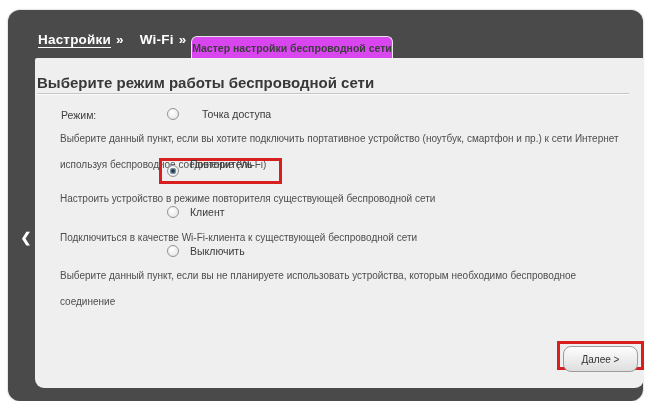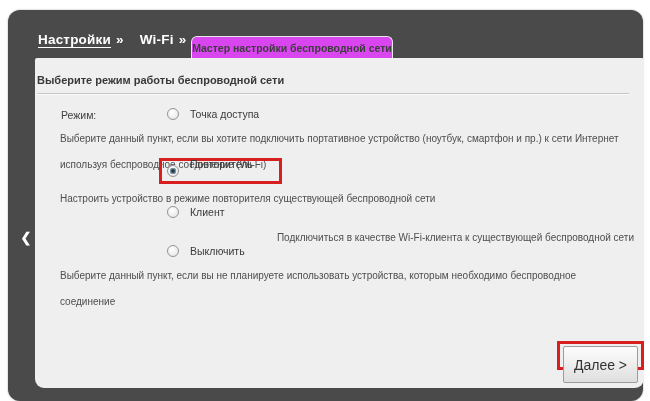--- a/index.html
+++ b/index.html
@@ -40,21 +40,21 @@
   }
   
   .side-arrow{
     position:absolute;left:10px;top:219px;width:16px;height:18px;
     color:#ffffff;font-size:13px;font-weight:bold;line-height:18px;
     text-align:center;cursor:pointer;user-select:none;
   }
   
   .section-title{
     position:absolute;left:37px;top:74px;
-    font-size:11px;font-weight:bold;color:#383838;
+    font-size:15px;font-weight:bold;color:#383838;
   }
   .rule{
     position:absolute;left:37px;top:93px;width:592px;height:1px;
     background:#c6c6c6;border-bottom:1px solid #fafafa;
   }
   
   .mode-label{
     position:absolute;left:37px;top:109px;
     font-size:10.5px;color:#3f3f3f;margin-left:24px;
   }
@@ -77,24 +77,24 @@
     font-size:10px;line-height:26px;color:#4e4e4e;
   }
   
   .hl-box{
     position:absolute;border:3px solid #d71f1f;box-sizing:border-box;
   }
   .hl-option{left:159px;top:158px;width:123px;height:26px;}
   .hl-button{left:557px;top:341px;width:87px;height:29px;}
   
   .next-btn{
-    position:absolute;left:563px;top:346px;width:75px;height:37px;
+    position:absolute;left:563px;top:346px;width:75px;height:26px;
     background:linear-gradient(#fdfdfd,#dedede);
-    border:1px solid #9c9c9c;border-radius:2px;
-    font-size:14px;color:#333333;
+    border:1px solid #9c9c9c;border-radius:8px;
+    font-size:10px;color:#333333;
     display:flex;align-items:center;justify-content:center;
     cursor:pointer;box-sizing:border-box;
     font-family:"Liberation Sans", sans-serif;
   }
 </style>
 </head>
 <body>
 
 <div class="frame">
 
@@ -109,30 +109,30 @@
 
   <div class="side-arrow">❮</div>
 </div>
 
 <div class="section-title">Выберите режим работы беспроводной сети</div>
 <div class="rule"></div>
 
 <div class="mode-label">Режим:</div>
 
 <div class="radio" style="left:167px;top:108px;"></div>
-<div class="opt-label" style="left:190px;top:108px;">Точка доступа</div>
+<div class="opt-label" style="left:202px;top:108px;">Точка доступа</div>
 <div class="opt-desc" style="top:126px;">Выберите данный пункт, если вы хотите подключить портативное устройство (ноутбук, смартфон и пр.) к сети Интернет используя беспроводное соединение (Wi-Fi)</div>
 
 <div class="hl-box hl-option"></div>
 <div class="radio selected" style="left:167px;top:165px;"></div>
 <div class="opt-label" style="left:190px;top:158px;">Повторитель</div>
 <div class="opt-desc" style="top:186px;">Настроить устройство в режиме повторителя существующей беспроводной сети</div>
 
 <div class="radio" style="left:167px;top:206px;"></div>
 <div class="opt-label" style="left:190px;top:206px;">Клиент</div>
-<div class="opt-desc" style="top:225px;text-align:right;">Подключиться в качестве Wi-Fi-клиента к существующей беспроводной сети</div>
+<div class="opt-desc" style="top:225px;">Подключиться в качестве Wi-Fi-клиента к существующей беспроводной сети</div>
 
 <div class="radio" style="left:167px;top:245px;"></div>
 <div class="opt-label" style="left:190px;top:245px;">Выключить</div>
 <div class="opt-desc" style="top:263px;">Выберите данный пункт, если вы не планируете использовать устройства, которым необходимо беспроводное соединение</div>
 
 <div class="hl-box hl-button"></div>
 <button class="next-btn">Далее &gt;</button>
 
 </body></html>

